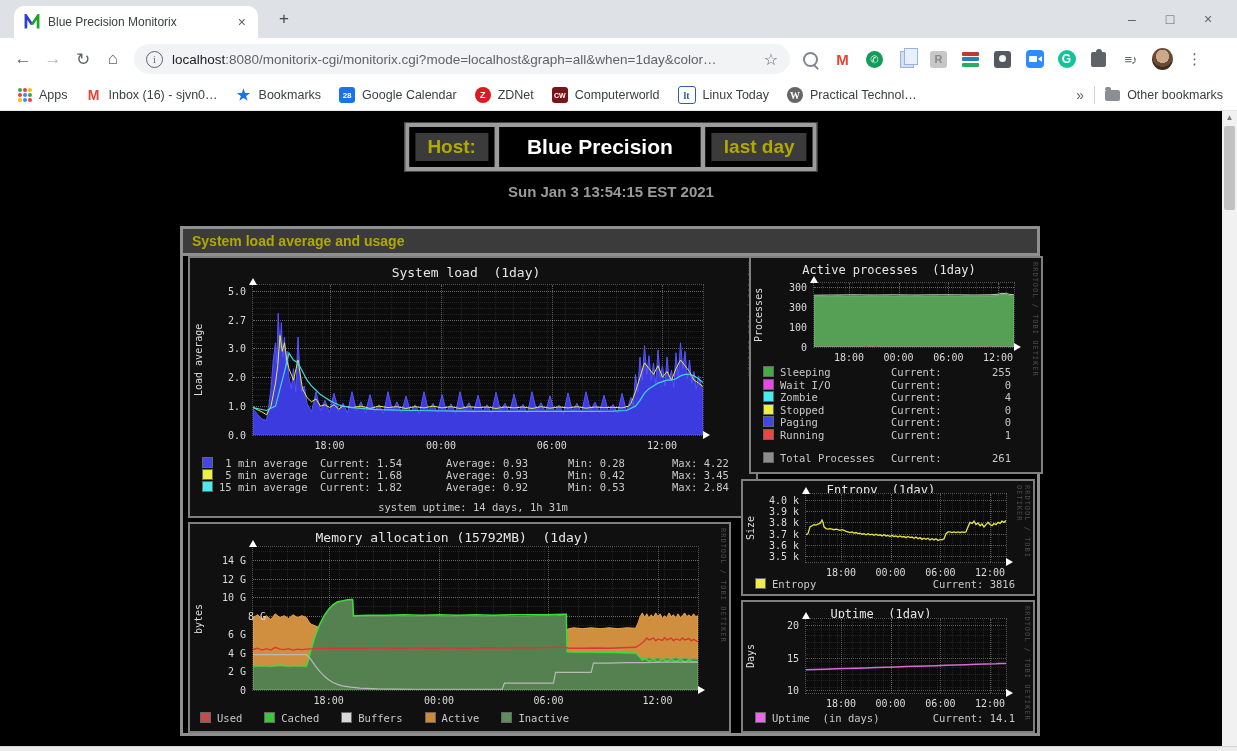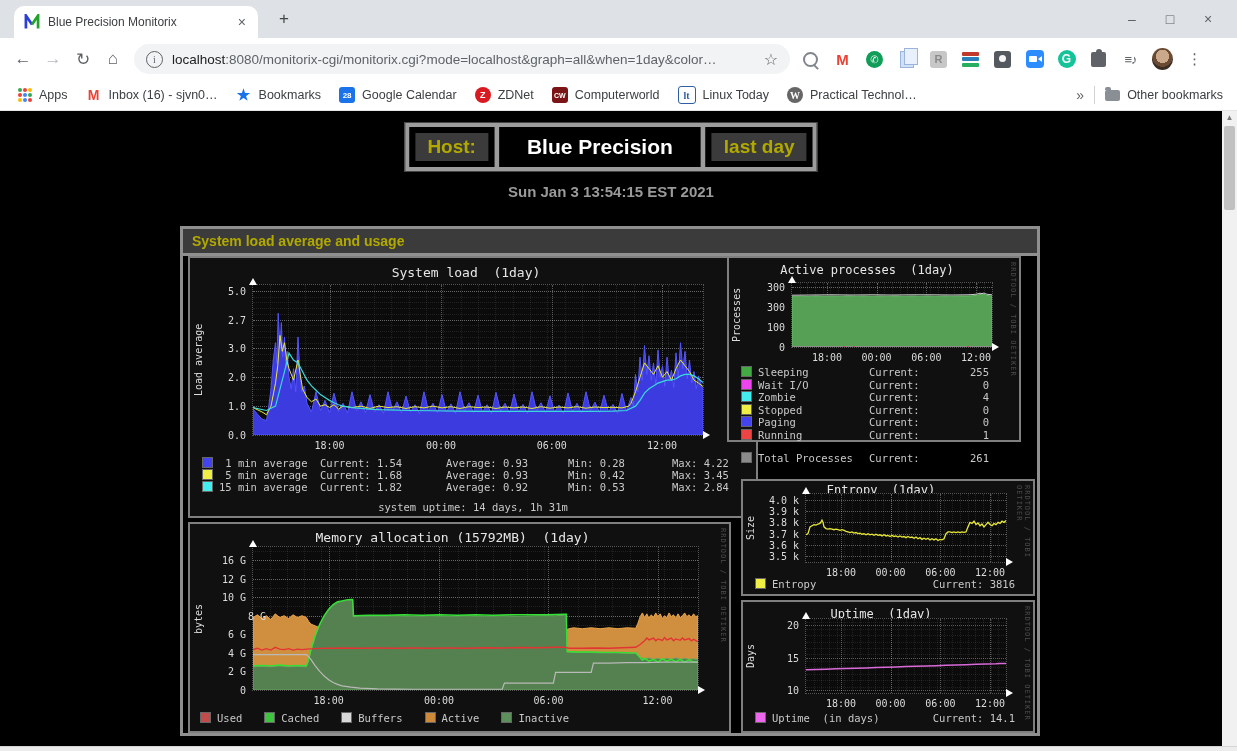--- a/index.html
+++ b/index.html
@@ -73,21 +73,21 @@
   .hlabel{background:#3b3b3b;color:#b2a900}
   .hname{background:#000;color:#fff;font-size:21px;padding:2px 22px}
   .hwhen{background:#3b3b3b;color:#b2a900}
   .dateline{position:absolute;top:72px;left:0;width:100%;text-align:center;color:#9a9a9a;font-weight:bold;font-size:15px}
   .mainbox{position:absolute;left:180px;top:115px;width:860px;height:510px;border:3px solid #8f8f8f;box-sizing:border-box;background:#000}
   .sectitle{background:#3b3b3b;color:#b2a900;font-weight:bold;font-size:14px;padding:4px 9px;border-bottom:3px solid #8f8f8f}
   .charts{position:relative;height:477px}
   .cell{position:absolute;border:2px solid #7f7f7f;background:#101010;box-sizing:border-box}
   .c-load{left:5px;top:0;width:570px;height:262px}
   .c-mem{left:5px;top:266px;width:543px;height:211px}
-  .c-proc{left:544px;top:0;width:294px;height:186px}
+  .c-proc{left:566px;top:0;width:294px;height:218px}
   .c-ent{left:558px;top:223px;width:294px;height:117px}
   .c-up{left:558px;top:344px;width:294px;height:133px}
   .g-title{position:absolute;left:0;right:14px;text-align:center;color:#e6e6e6;font-family:"DejaVu Sans Mono",monospace;font-size:13px;white-space:pre}
   .g-title.sm{font-size:12px}
   .yvert{position:absolute;writing-mode:vertical-rl;transform:rotate(180deg);display:flex;align-items:center;justify-content:center;font-family:"DejaVu Sans Mono",monospace;font-size:10px;color:#dcdcdc}
   .credit{position:absolute;right:2px;top:4px;writing-mode:vertical-rl;font-family:"DejaVu Sans Mono",monospace;font-size:7px;color:#4d4d4d;letter-spacing:1px}
   .plot{position:absolute;background:#0b0b0b;border:1px dotted rgba(255,255,255,.30);box-sizing:border-box}
   .plot-clip{position:absolute;inset:0;overflow:hidden}
   .vline{position:absolute;top:0;bottom:0;width:0;border-left:1px dotted rgba(255,255,255,.32)}
   .vline.minor{border-left:1px dotted rgba(255,255,255,.09)}
@@ -411,21 +411,21 @@
                 <path fill="none" d="M0.00,71.75 L1.00,70.78 L2.00,72.08 L3.00,71.10 L4.00,72.08 L5.00,70.13 L6.00,71.43 L7.00,71.75 L8.00,71.10 L9.00,72.08 L10.00,71.43 L11.00,71.75 L12.00,71.43 L14.00,71.10 L16.00,70.78 L18.00,70.78 L20.00,70.65 L24.00,70.78 L28.00,70.65 L32.00,70.78 L36.00,70.65 L40.00,70.78 L44.00,70.65 L48.00,70.78 L52.00,70.45 L56.00,70.65 L60.00,70.26 L64.00,70.45 L68.00,70.13 L70.00,70.13 L71.00,70.78 L74.00,70.78 L77.00,70.65 L80.00,70.78 L83.00,70.45 L86.00,70.13 L87.00,68.18 L88.00,65.58 L88.50,63.64 L89.00,64.94 L90.00,63.64 L90.50,65.58 L91.00,64.29 L92.00,65.26 L92.50,63.31 L93.00,64.94 L94.00,63.64 L94.50,65.58 L95.00,64.29 L96.00,65.26 L96.50,63.64 L97.00,64.94 L98.00,63.96 L98.50,65.58 L99.00,64.61 L100.00,66.23" stroke="#e33434" stroke-width="1.4" vector-effect="non-scaling-stroke"></path>
               </svg>
             </div>
             <div class="ylab" style="top: 100%;">0</div>
             <div class="ylab" style="top: 87.013%;">2 G</div>
             <div class="ylab" style="top: 74.026%;">4 G</div>
             <div class="ylab" style="top: 61.039%;">6 G</div>
             <div class="ylab" style="top: 48.0519%; margin-left: 20px;">8 G</div>
             <div class="ylab" style="top: 35.0649%;">10 G</div>
             <div class="ylab" style="top: 22.0779%;">12 G</div>
-            <div class="ylab" style="top: 9.09091%;">16 G</div>
+            <div class="ylab" style="top: 9.09091%;">14 G</div>
             <div class="xlab" style="left: 17%;">18:00</div>
             <div class="xlab" style="left: 41.8%;">00:00</div>
             <div class="xlab" style="left: 66.4%;">06:00</div>
             <div class="xlab" style="left: 90.9%;">12:00</div>
             <div class="arr-up"></div>
             <div class="arr-right"></div>
           </div>
         <div class="credit">RRDTOOL / TOBI OETIKER</div>
         <div class="legend" style="left:10px;top:188px;display:flex;gap:22px">
           <span><span class="sw" style="background: rgb(194, 75, 75);"></span><span>Used</span></span>

